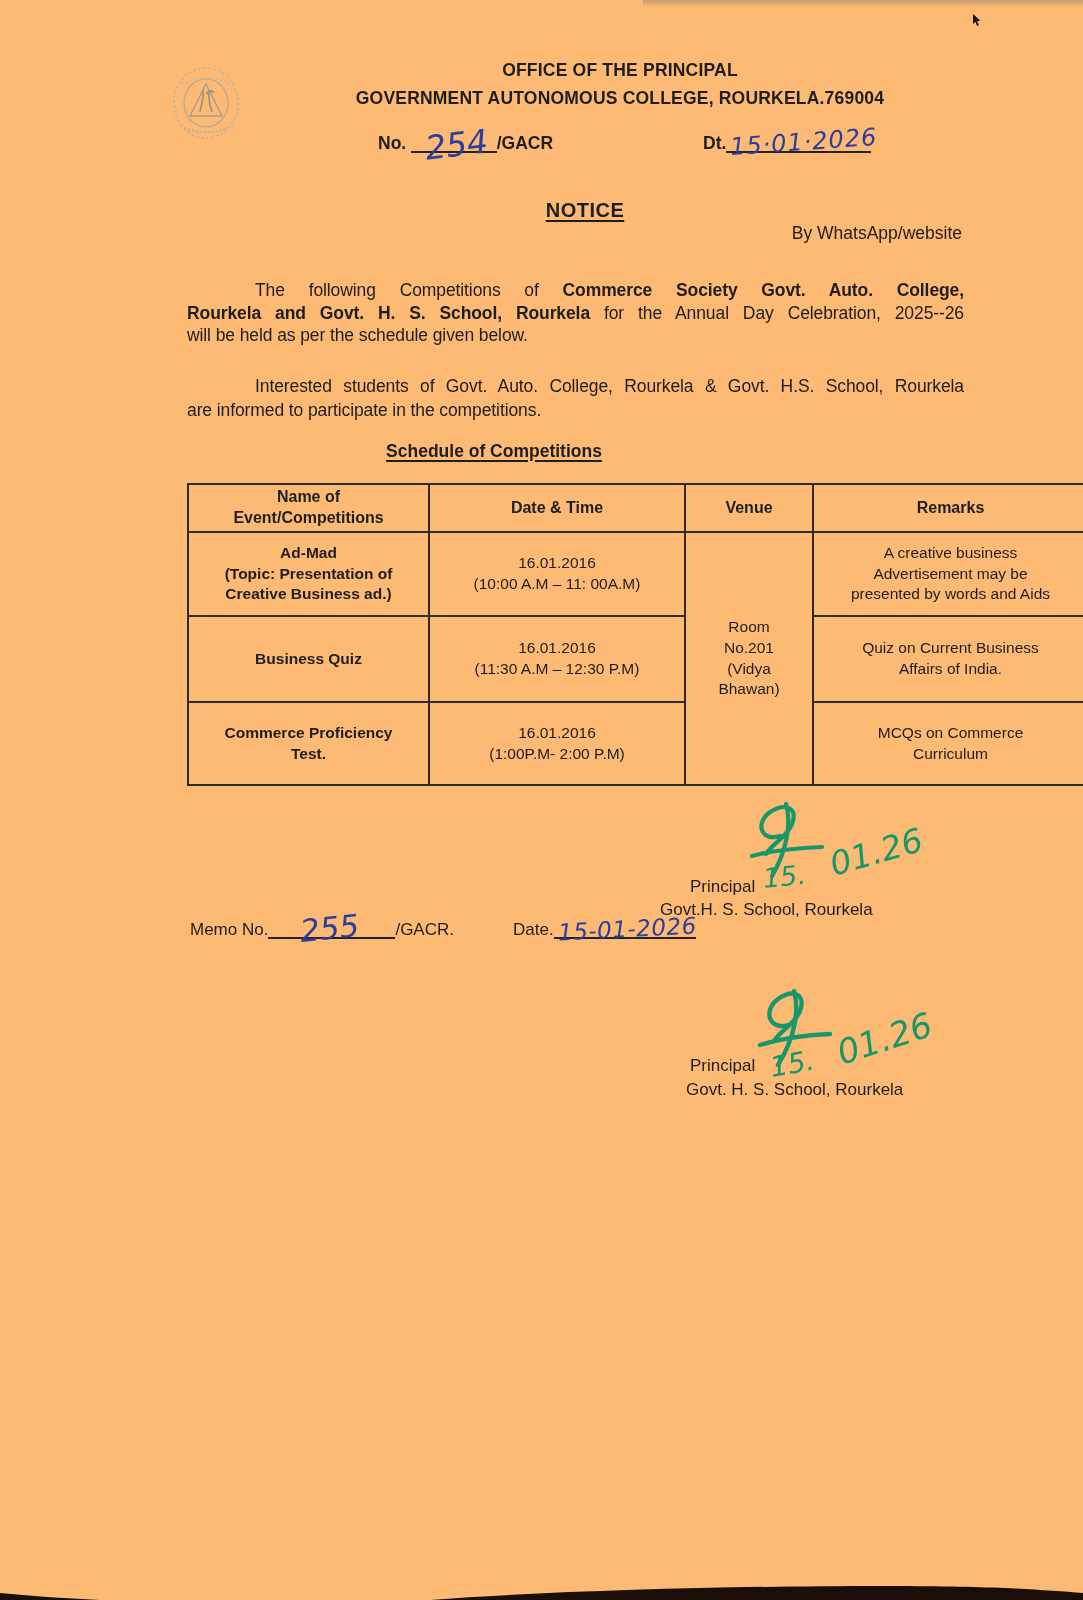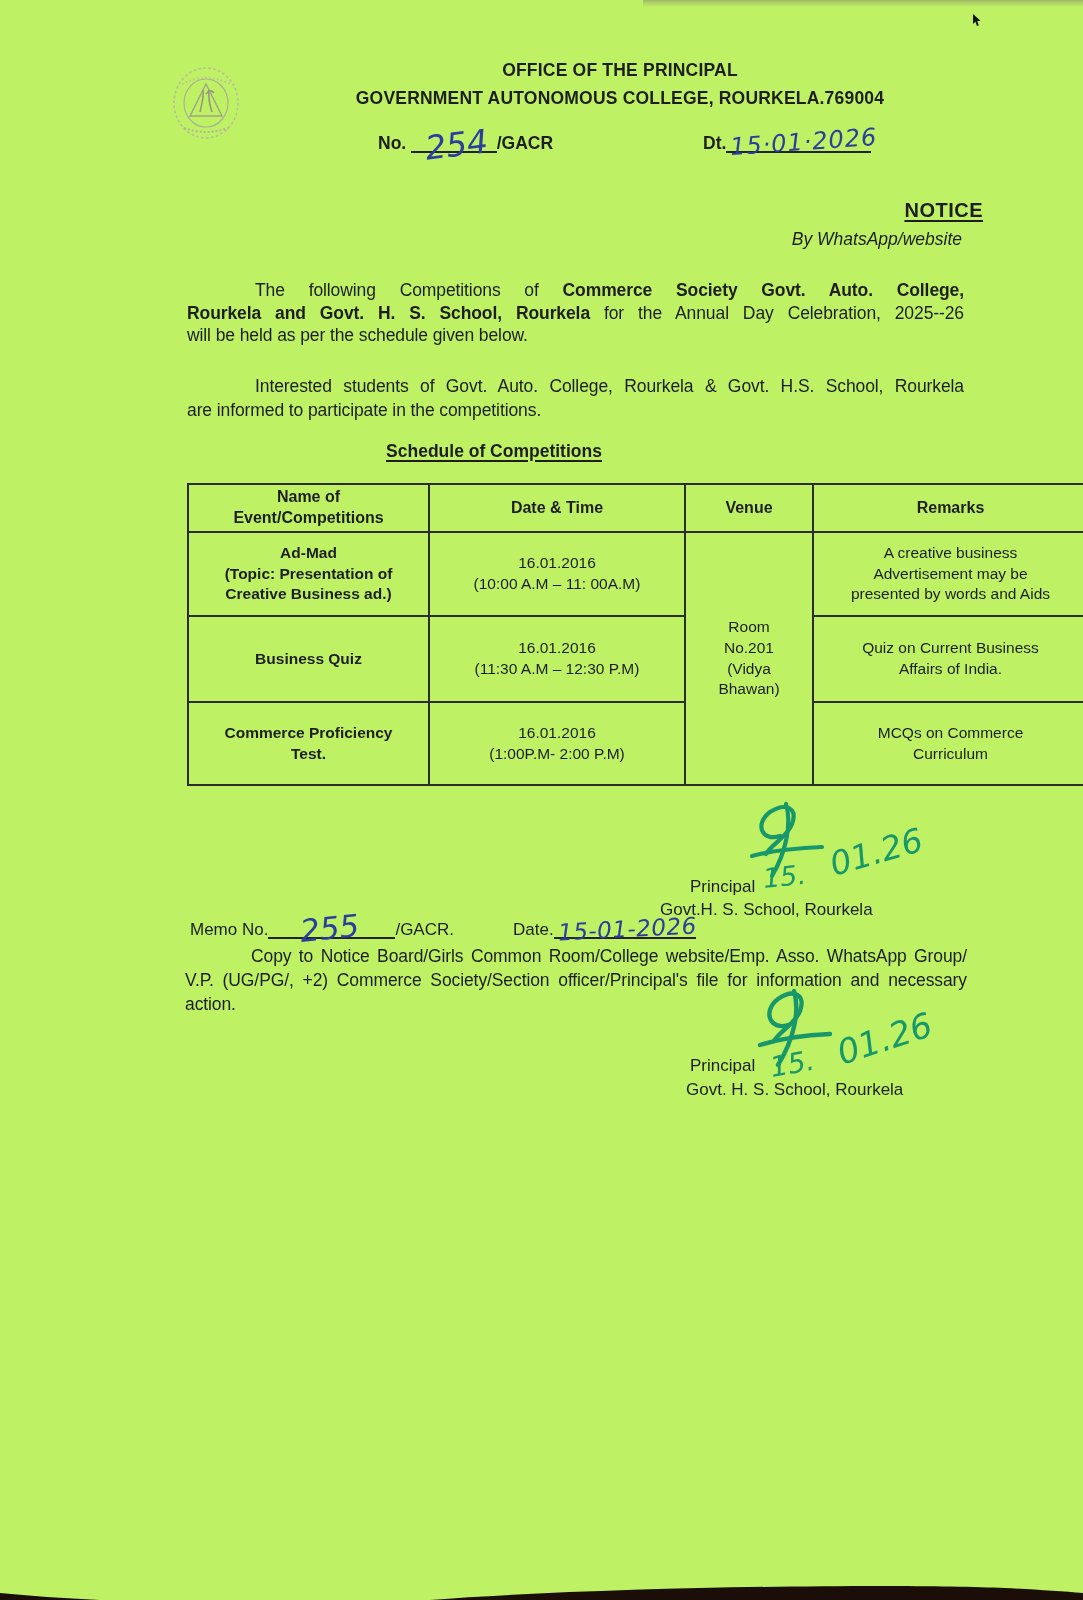--- a/index.html
+++ b/index.html
@@ -1,18 +1,18 @@
 <!DOCTYPE html>
 <html><head>
 <meta charset="utf-8">
 <style>
   html,body { margin:0; padding:0; background:#ffffff; }
   .page {
     position:relative; width:1083px; height:1600px;
-    background:#bef264; overflow:hidden;
+    background:#fdba74; overflow:hidden;
     font-family:"Liberation Sans", sans-serif;
     color:#1e1e20;
   }
   .abs { position:absolute; }
   .b { font-weight:700; }
 
   
   .office { left:240px; top:56px; width:760px; text-align:center;
             font-weight:700; font-size:17.5px; line-height:28px; letter-spacing:.2px; }
   .ref-label { font-weight:700; font-size:17.5px;text-align:right; }
@@ -23,25 +23,25 @@
   .u-memo { width:127px; }
   .u-mdate{ width:142px; }
   .hw { font-family:"DejaVu Sans", sans-serif; font-style:italic;
         color:#2c3e9d; position:absolute; white-space:nowrap; pointer-events:none; }
   .hw-no   { font-size:33px; left:14px; bottom:-13px; transform:rotate(-7deg); }
   .hw-dt   { font-size:24px; left:4px;  bottom:-5px;  transform:rotate(-4deg); letter-spacing:1px; }
   .hw-memo { font-size:31px; left:32px; bottom:-9px;  transform:rotate(-6deg); }
   .hw-mdate{ font-size:23px; left:4px;  bottom:-5px;  transform:rotate(-3deg); letter-spacing:.5px; }
 
   
-  .notice-title { left:187px; top:199px; width:796px; text-align:right; }
+  .notice-title { left:187px; top:199px; width:796px; text-align:center; }
   .notice-title span { font-weight:700; font-size:20px; letter-spacing:.5px;
                        text-decoration:underline; text-underline-offset:3px;
                        text-decoration-thickness:2px; }
-  .byline { left:187px; top:229px; width:775px; text-align:right; font-size:17.5px;font-style:italic; }
+  .byline { left:187px; top:223px; width:775px; text-align:right; font-size:17.5px; }
 
   .para { left:187px; width:777px; font-size:17.5px; letter-spacing:-.1px; }
   .para .ln { line-height:22.5px; }
   .p2 .ln { line-height:24px; }
   .jline { text-align:justify; text-align-last:justify; }
   .indent { padding-left:68px; }
 
   .sched-title { left:187px; top:441px; width:614px; text-align:center; }
   .sched-title span { font-weight:700; font-size:17.5px;
                       text-decoration:underline; text-underline-offset:3px;
@@ -186,25 +186,20 @@
   <div class="abs sig-line" style="left:660px; top:900px; width:250px;">Govt.H. S. School, Rourkela</div>
 
   <div class="abs memo-row">
     <span>Memo No.</span><span class="uline u-memo">
       <span class="hw hw-memo">255</span>
     </span><span>/GACR.</span><span class="gap"></span><span>Date.</span><span class="uline u-mdate">
       <span class="hw hw-mdate">15-01-2026</span>
     </span>
   </div>
 
-  <div class="abs copy-para">
-    <div class="ln jline indent2">Copy to Notice Board/Girls Common Room/College website/Emp. Asso. WhatsApp Group/</div>
-    <div class="ln jline">V.P. (UG/PG/, +2)  Commerce Society/Section officer/Principal's file for information and necessary</div>
-    <div class="ln">action.</div>
-  </div>
 
   <svg class="abs sig-svg" style="left:748px; top:985px;" width="205" height="96" viewBox="0 0 205 96">
     <g stroke="#18986a" stroke-width="4.4" fill="none" stroke-linecap="round">
       <path d="M40,40 C22,46 14,26 30,14 C46,3 58,10 52,26 C47,39 32,46 26,56"></path>
       <path d="M46,6 C52,26 46,54 30,80"></path>
       <path d="M12,60 C34,53 60,50 82,49"></path>
     </g>
     <text class="sgtxt" x="24" y="92" font-size="28" transform="rotate(-10 24 92)">15.</text>
     <text class="sgtxt" font-size="34" transform="translate(94,80) rotate(-18)">01.26</text>
   </svg>

